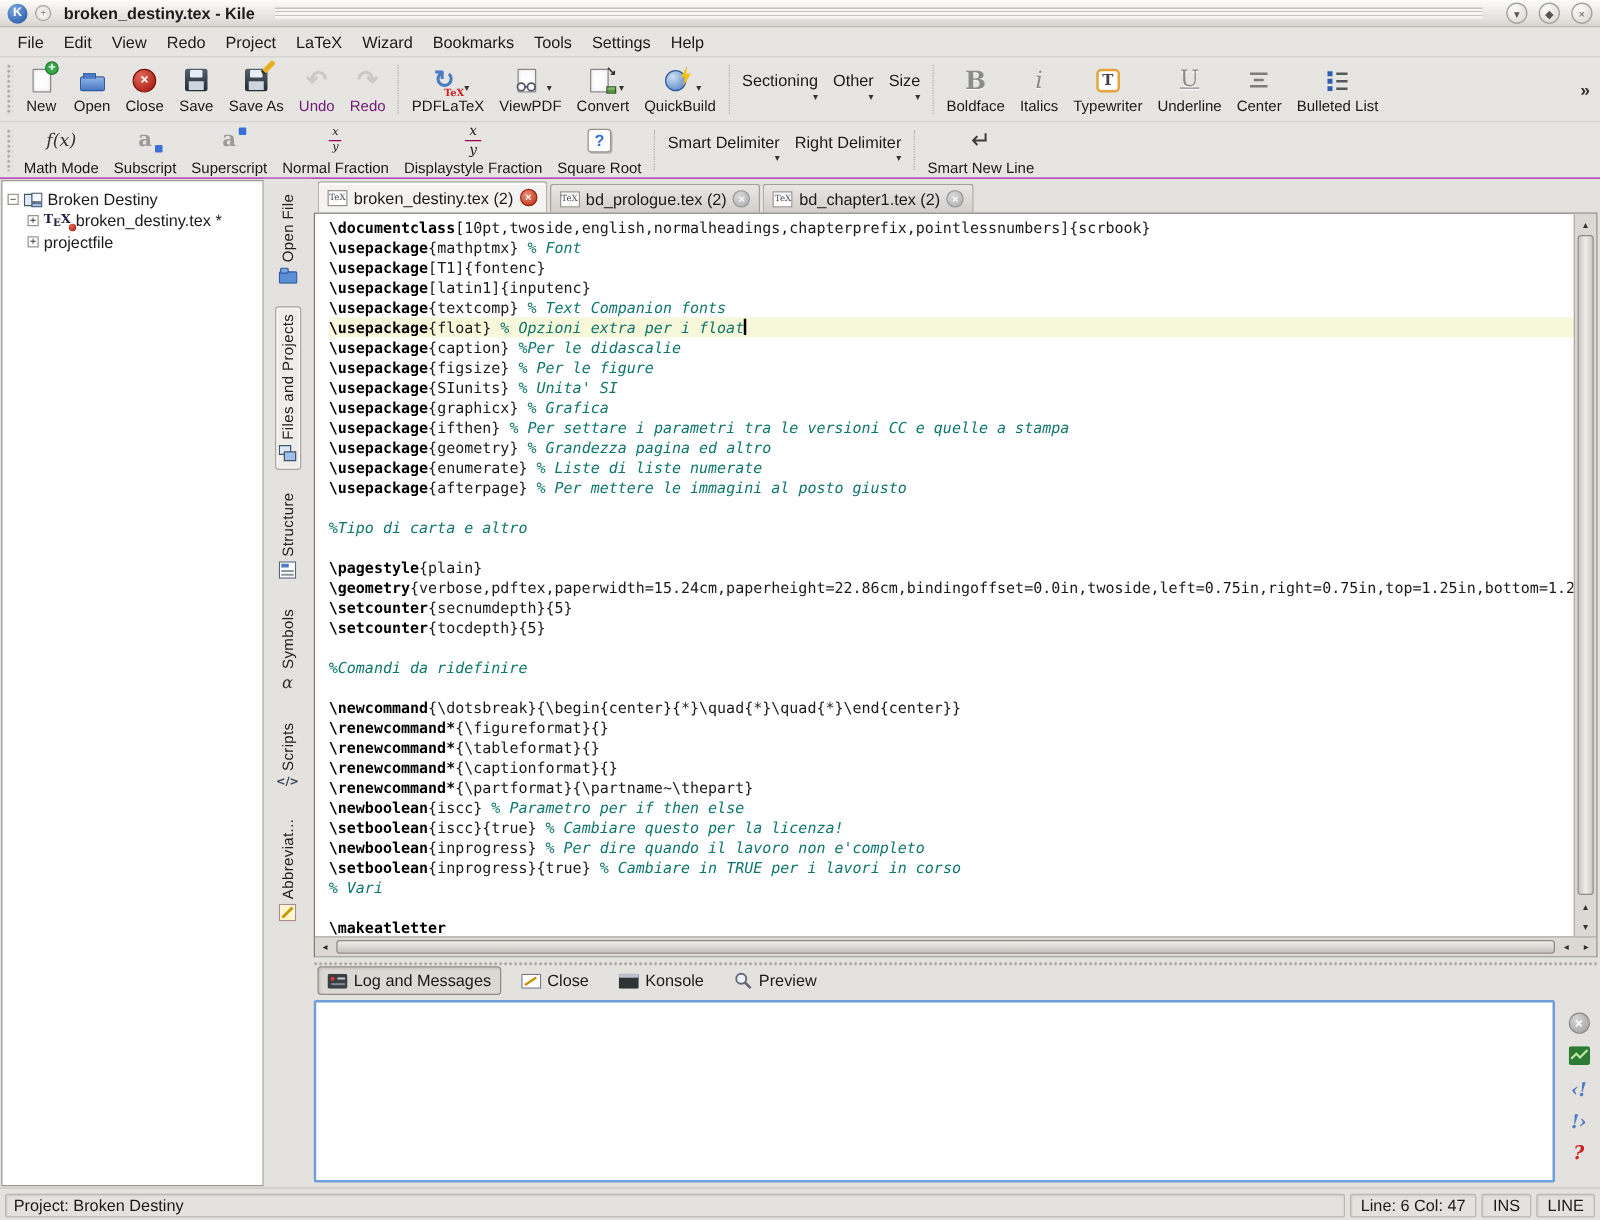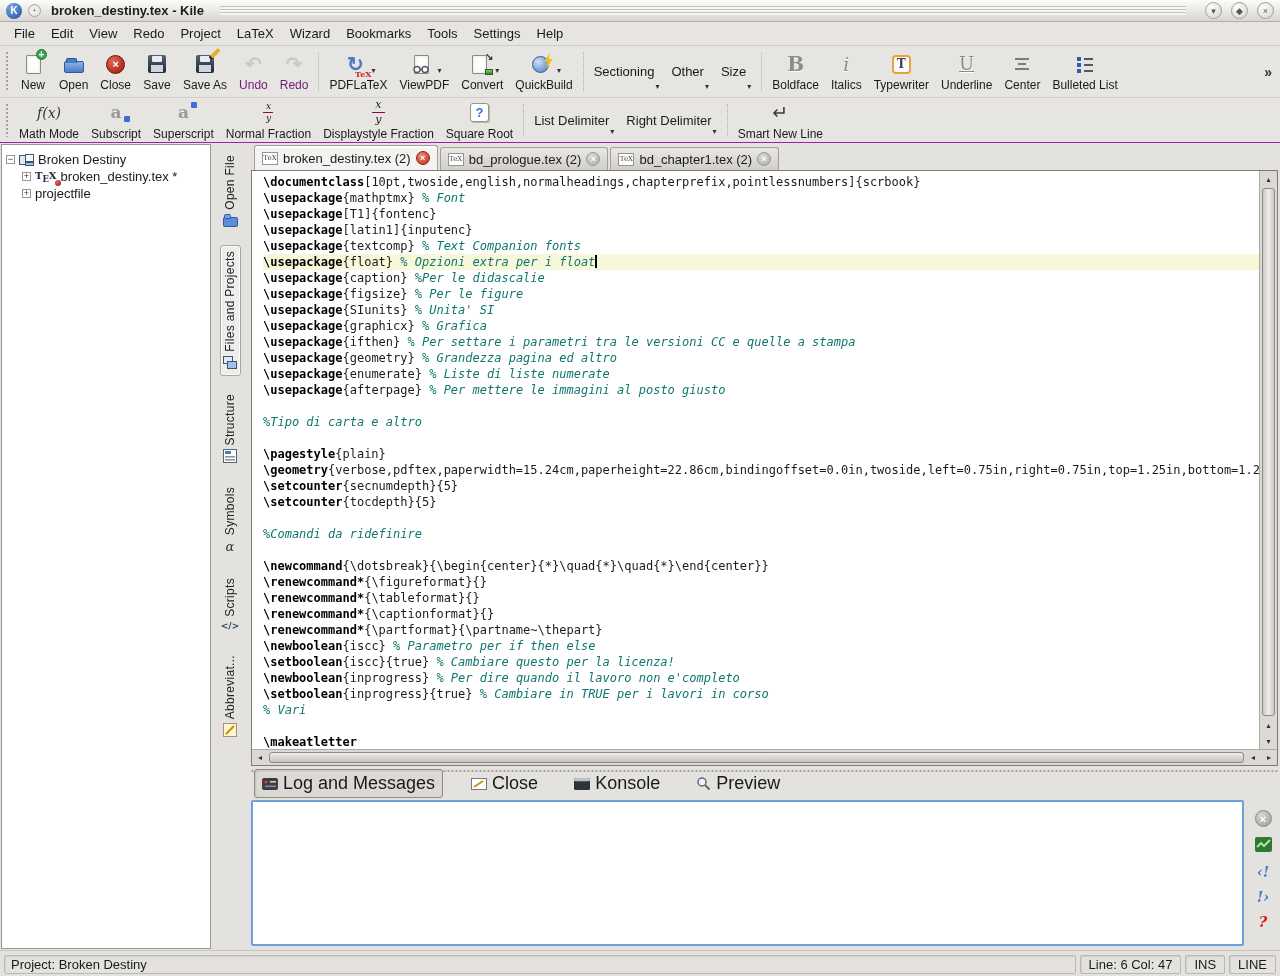--- a/index.html
+++ b/index.html
@@ -27,21 +27,21 @@
   .toolbar{display:flex;align-items:stretch;background:#e7e5e1;flex:0 0 auto;padding:1px 2px}
   .toolbar.row1{height:52px;border-bottom:1px solid #d2cfca}
   .toolbar.row2{height:45px;border-bottom:1px solid #a21caf}
   .grip{width:5px;margin:4px 3px;background-image:radial-gradient(#a8a49d 1px,transparent 1.2px);background-size:4px 4px}
   .tsep{width:1px;border-left:1px dotted #b2afa9;margin:5px 4px}
   .tbtn{display:flex;flex-direction:column;align-items:center;justify-content:center;padding:1px 6px;gap:1px;border-radius:3px;cursor:default}
   .tbtn .lbl{font-size:12px;white-space:nowrap}
   .tbtn.disabled .lbl{color:#701a75}
   .tbtn.disabled .ic{opacity:.55;filter:grayscale(1)}
   .tbtn .top{display:flex;align-items:center;gap:2px;height:26px}
-  .tbtn.textonly{flex-direction:row;gap:1px}
+  .tbtn.textonly{flex-direction:column;gap:1px}
   .tbtn.textonly .lbl{font-size:13px}
   .chev{font-size:8px;color:#333;align-self:flex-end;padding-bottom:2px}
   .chev.low{align-self:flex-end;padding-bottom:4px}
   .tb-overflow{margin-left:auto;align-self:center;font-size:14px;font-weight:bold;color:#333;padding:0 6px}
 
   
   .ic{position:relative;width:28px;height:26px;display:flex;align-items:center;justify-content:center;flex:0 0 auto}
   .pg{width:15px;height:19px;background:#fdfdfd;border:1px solid #8a8a8a;border-radius:1px;box-shadow:inset 0 0 3px #ddd}
   .badge{position:absolute;right:0;top:-2px;width:11px;height:11px;line-height:10px;border-radius:50%;
     font-size:10px;font-weight:bold;text-align:center}
@@ -120,21 +120,21 @@
   .caret{display:inline-block;width:1.5px;height:13px;background:#000;vertical-align:-2px}
 
   .vscroll{width:18px;background:#dcd9d4;border-left:1px solid #aeaaa4;display:flex;flex-direction:column;flex:0 0 auto}
   .hscroll{height:16px;background:#dcd9d4;border-top:1px solid #aeaaa4;display:flex;align-items:stretch;flex:0 0 auto}
   .sarr{flex:0 0 16px;display:flex;align-items:center;justify-content:center;font-size:8px;color:#35322e}
   .vthumb{flex:1;margin:1px 2px;background:linear-gradient(90deg,#cbc8c3,#efedea 50%,#cbc8c3);border:1px solid #8f8b84;border-radius:3px}
   .hthumb{flex:1;margin:2px 1px;background:linear-gradient(#efedea,#c6c3be);border:1px solid #8f8b84;border-radius:3px}
 
   .hsplit{height:7px;background:#e4e2de;background-image:radial-gradient(#a8a49d 1px,transparent 1.2px);
     background-size:4px 4px;background-position:center;background-repeat:repeat-x;flex:0 0 auto;background-position-y:3px}
-  .bottom-tabs{height:25px;display:flex;align-items:flex-end;gap:20px;padding-left:3px;font-size:18px;flex:0 0 auto}
+  .bottom-tabs{height:25px;display:flex;align-items:flex-start;gap:8px;padding-left:3px;font-size:13px;flex:0 0 auto}
   .btab{display:flex;align-items:center;gap:5px;padding:3px 7px;border:1px solid transparent;border-radius:3px}
   .btab.selected{border-color:#8f8b84;background:#dcd9d4;box-shadow:inset 1px 1px 2px rgba(0,0,0,.12)}
 
   .bottom-panel{height:152px;display:flex;flex:0 0 auto;padding:2px 0 4px 0;gap:4px}
   .log-box{flex:1;background:#fff;border:2px solid #6f9ed9;border-radius:2px}
   .tool-col{width:30px;display:flex;flex-direction:column;align-items:center;gap:10px;padding-top:10px;flex:0 0 auto}
   .errnav{font-family:"DejaVu Serif",serif;font-style:italic;font-weight:bold;font-size:15px;line-height:1}
   .errnav.blue{color:#4a7bc4}
   .errnav.red{color:#c22}
   .chartic{width:17px;height:15px}
@@ -412,21 +412,21 @@
       <div class="tbtn">
         <span class="top">
           <span class="ic">
             <span class="sqrtbox">?</span>
           </span>
         </span>
         <span class="lbl">Square Root</span>
       </div>
       <span class="tsep"></span>
       <div class="tbtn textonly">
-        <span class="lbl">List Delimiter</span>
+        <span class="lbl">Smart Delimiter</span>
         <span class="chev low">▾</span>
       </div>
       <div class="tbtn textonly">
         <span class="lbl">Right Delimiter</span>
         <span class="chev low">▾</span>
       </div>
       <span class="tsep"></span>
       <div class="tbtn">
         <span class="top">
           <span class="ic">

